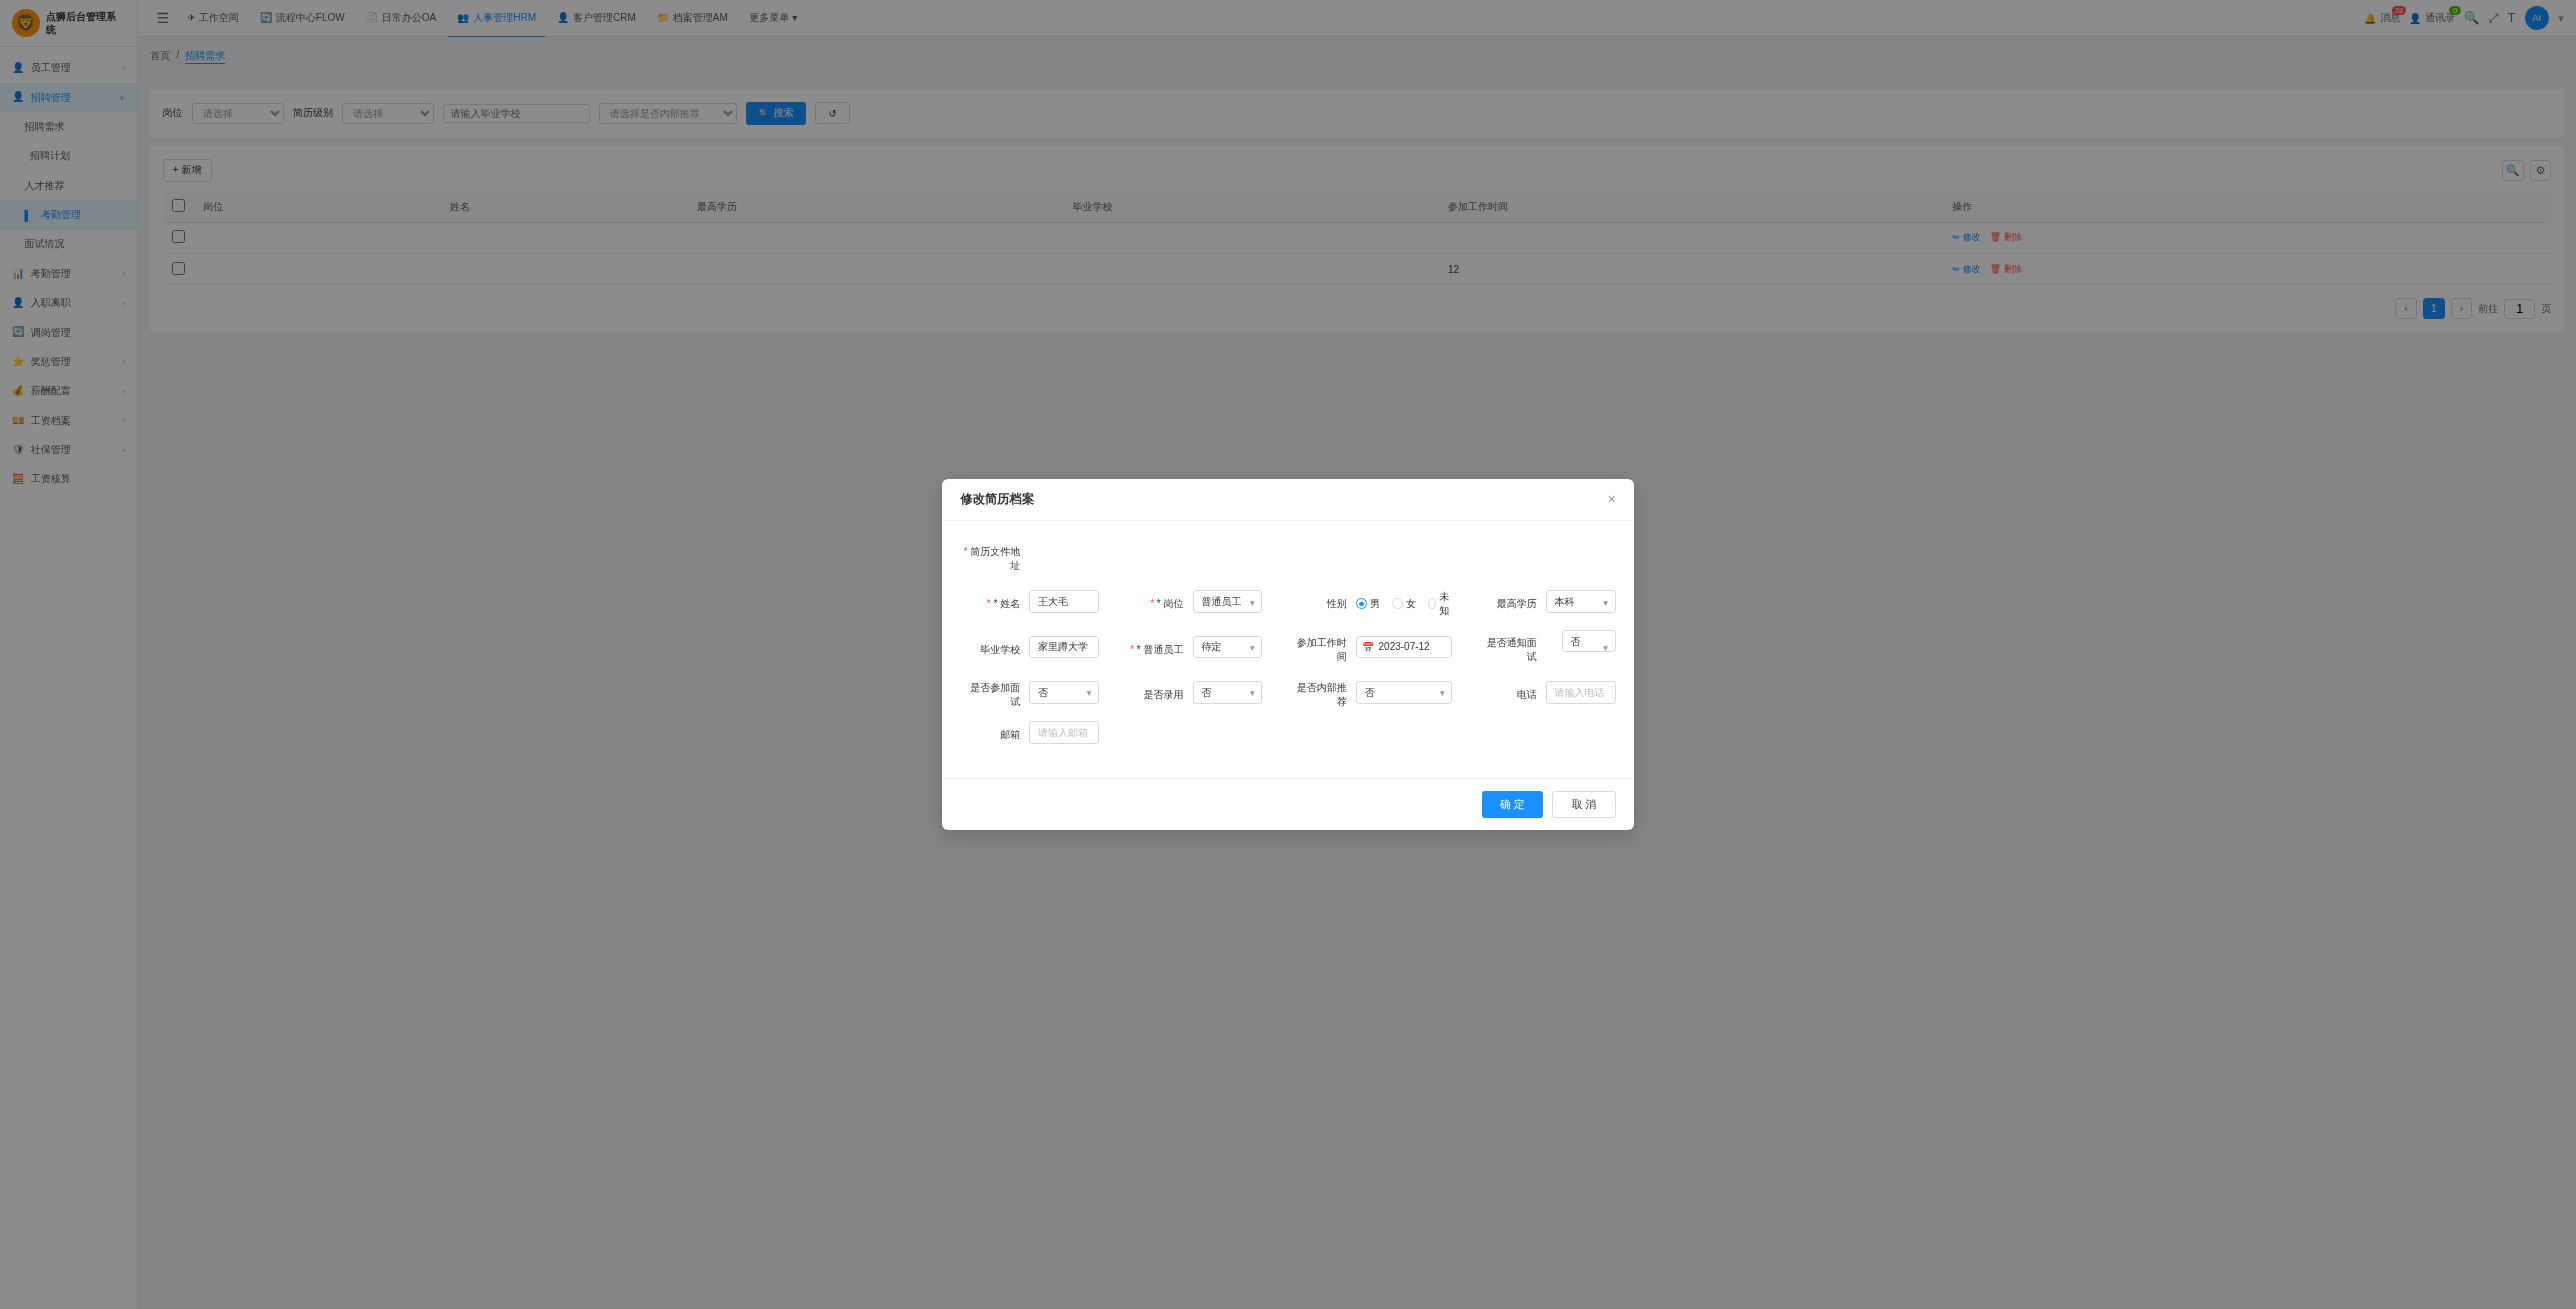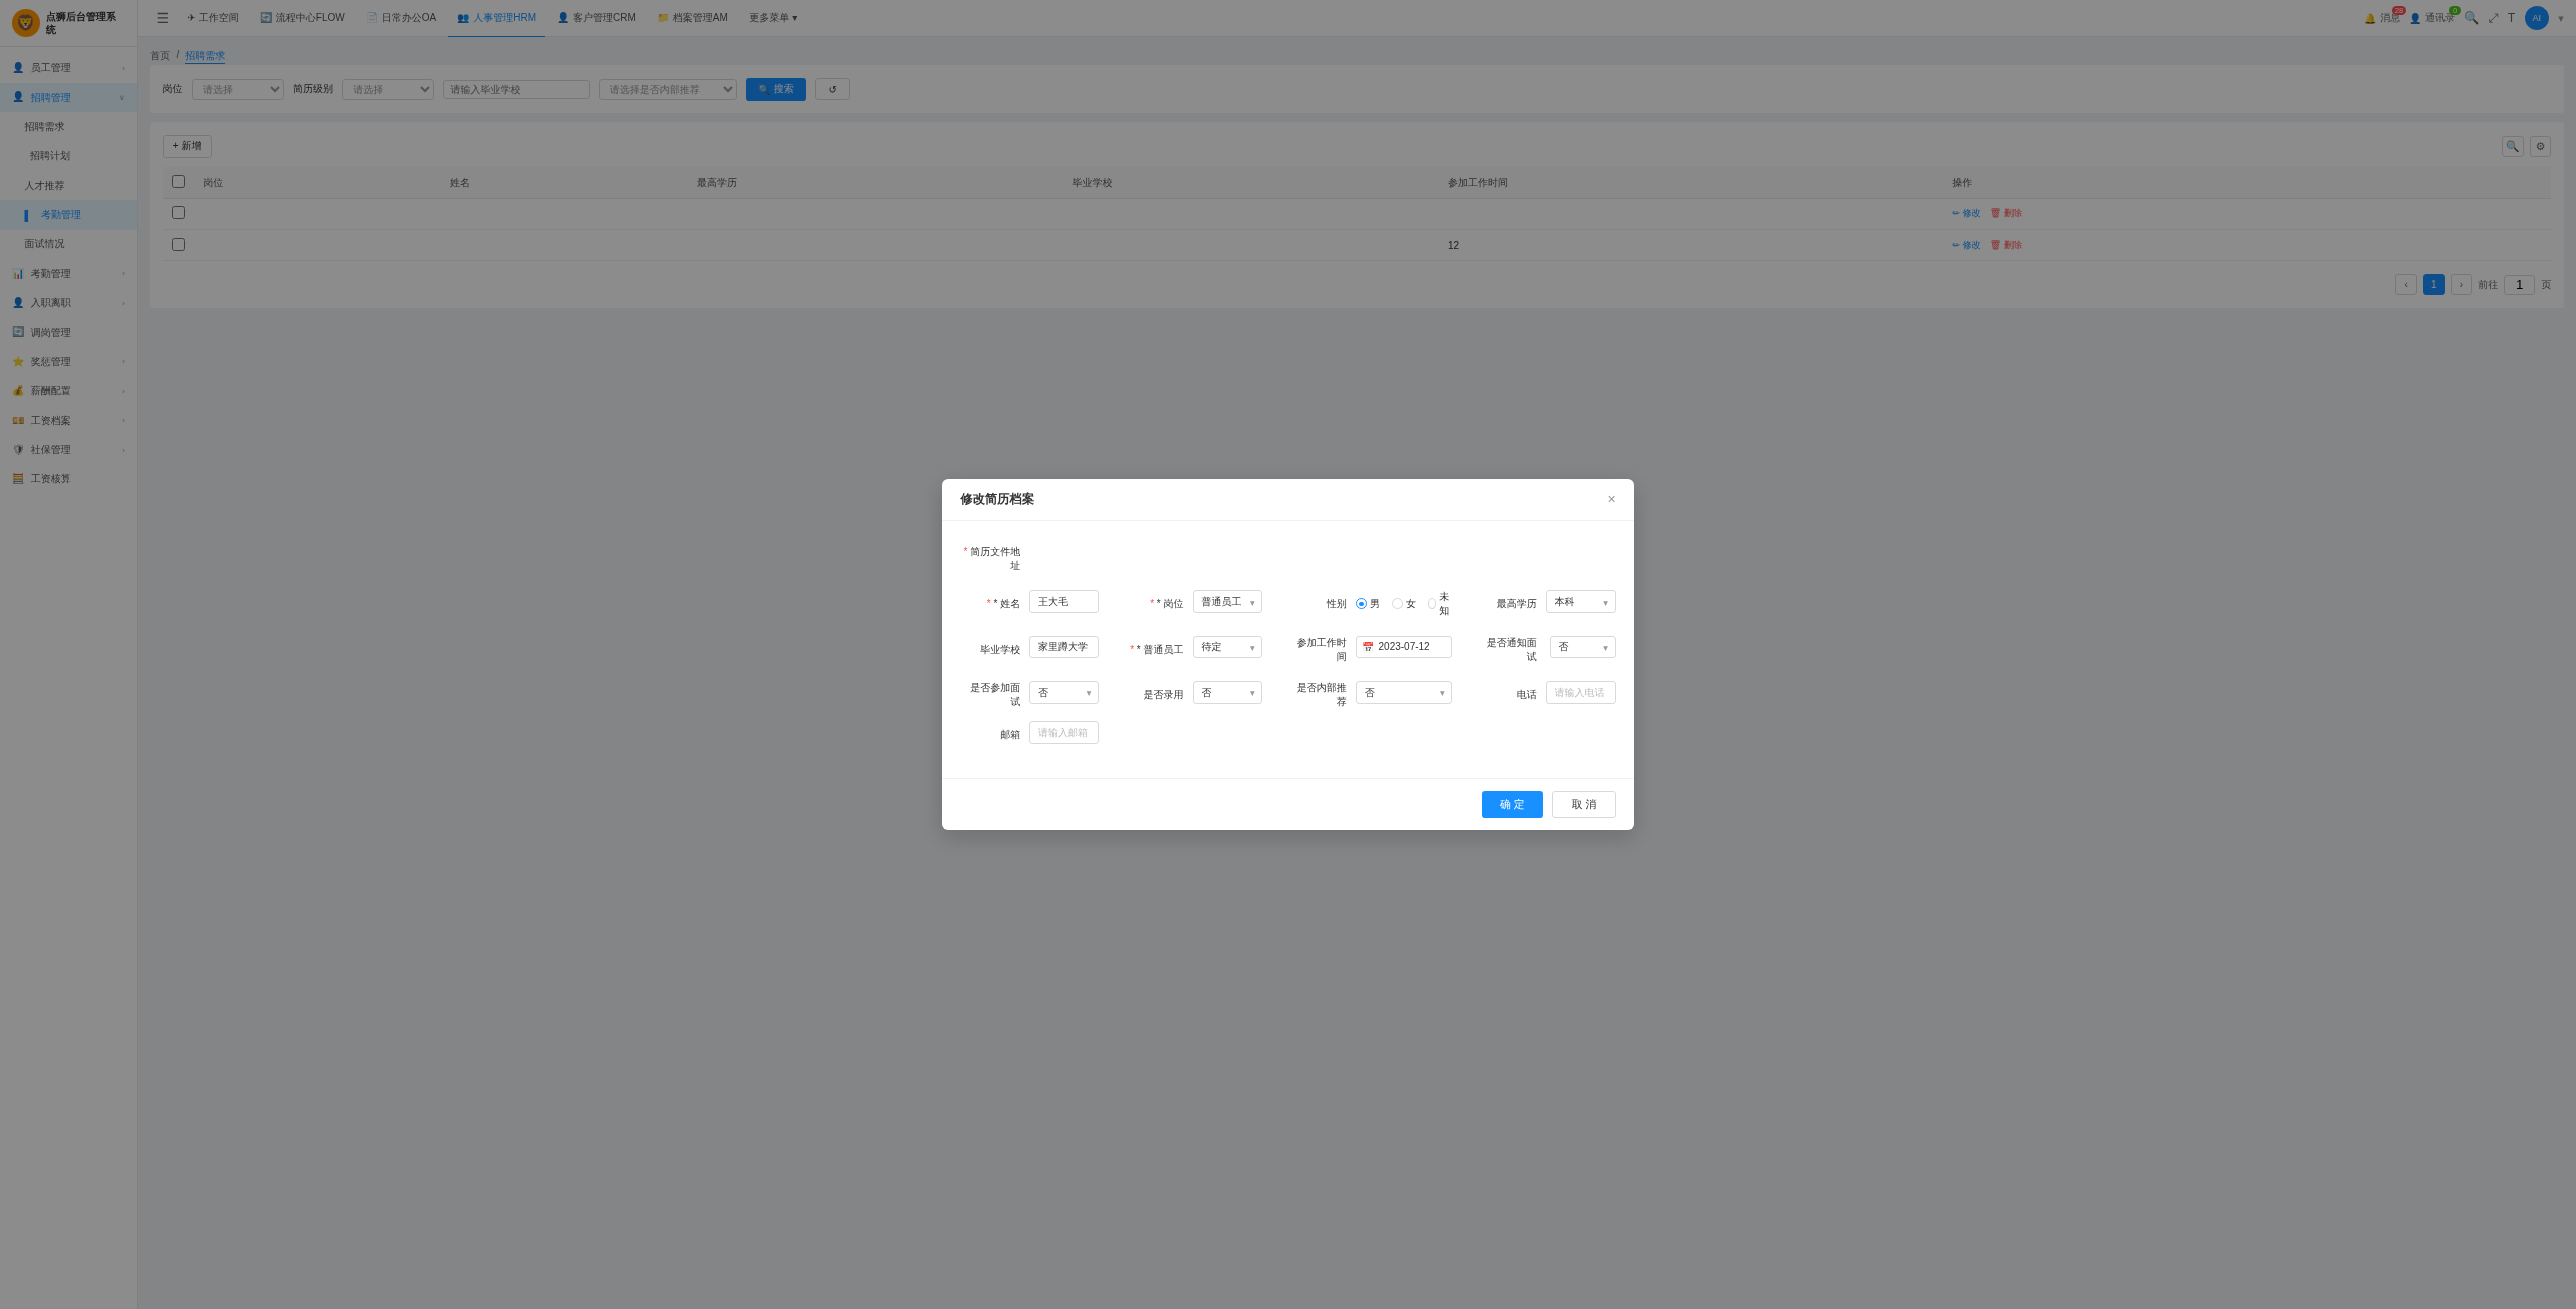--- a/index.html
+++ b/index.html
@@ -27,21 +27,21 @@
     .topnav-item { padding: 3.1px 9.2px; cursor: pointer; color: #555; font-size: 10px; display: flex; align-items: center; gap: 3.1px; border-bottom: 1.5px solid transparent; height: 37px; }
     .topnav-item.active { color: #1890ff; border-bottom: 1.5px solid #1890ff; }
     .topnav-right { margin-left: auto; display: flex; align-items: center; gap: 9.2px; }
     .topnav-badge { position: relative; cursor: pointer; display: flex; align-items: center; gap: 3.1px; color: #666; font-size: 10px; }
     .badge-count { position: absolute; top: -4.6px; right: -6.1px; background: #ff4d4f; color: #fff; border-radius: 7.7px; font-size: 7.7px; padding: 0 3.1px; min-width: 12.3px; text-align: center; }
     .topnav-avatar { width: 24.6px; height: 24.6px; border-radius: 50%; background: #1890ff; display: flex; align-items: center; justify-content: center; color: #fff; font-size: 9.2px; cursor: pointer; }
     .topnav-search-icon { cursor: pointer; color: #666; font-size: 12.3px; }
 
     
     .page-content { flex: 1; overflow: auto; padding: 12.3px; }
-    .breadcrumb { display: flex; gap: 6.1px; margin-bottom: 1px; font-size: 10px; color: #666; }
+    .breadcrumb { display: flex; gap: 6.1px; margin-bottom: 25px; font-size: 10px; color: #666; }
     .breadcrumb-item { cursor: pointer; }
     .breadcrumb-item.active { color: #1890ff; border-bottom: 0.8px solid #1890ff; }
 
     
     .filter-bar { background: #fff; padding: 12.3px; border-radius: 3.1px; margin-bottom: 9.2px; display: flex; align-items: center; gap: 9.2px; flex-wrap: wrap; }
     .filter-label { color: #333; font-size: 10px; }
     .filter-select { border: 0.8px solid #d9d9d9; border-radius: 3.1px; padding: 3.1px 6.1px; font-size: 10px; color: #999; min-width: 92px; background: #fff; }
     .filter-select-wide { min-width: 138px; }
     .filter-btn { background: #1890ff; color: #fff; border: none; border-radius: 3.1px; padding: 4.6px 12.3px; cursor: pointer; display: flex; align-items: center; gap: 3.1px; font-size: 10px; }
 
@@ -399,21 +399,21 @@
         </div>
 
         <div class="form-row" style="display:flex;align-items:center;gap:0;margin-bottom:0;">
           <div class="lbl">参加工作时间</div>
           <div style="flex:1;position:relative;">
             <span style="position:absolute;left:6.1px;top:50%;transform:translateY(-50%);color:#bbb;font-size:10px;pointer-events:none;">📅</span>
             <input class="form-input" style="padding-left: 21.5px;" type="text" value="2023-07-12">
           </div>
         </div>
 
-        <div class="form-row" style="display:flex;align-items:center;gap:4px;margin-bottom:0;">
+        <div class="form-row" style="display:flex;gap:16px;margin-bottom:0;">
           <div class="lbl">是否通知面试</div>
           <div class="fld form-select-wrap">
             <select class="form-select">
               <option>否</option>
             </select>
           </div>
         </div>
 
         <div class="form-row" style="display:flex;align-items:center;gap:0;margin-bottom:0;">
           <div class="lbl">是否参加面试</div>

